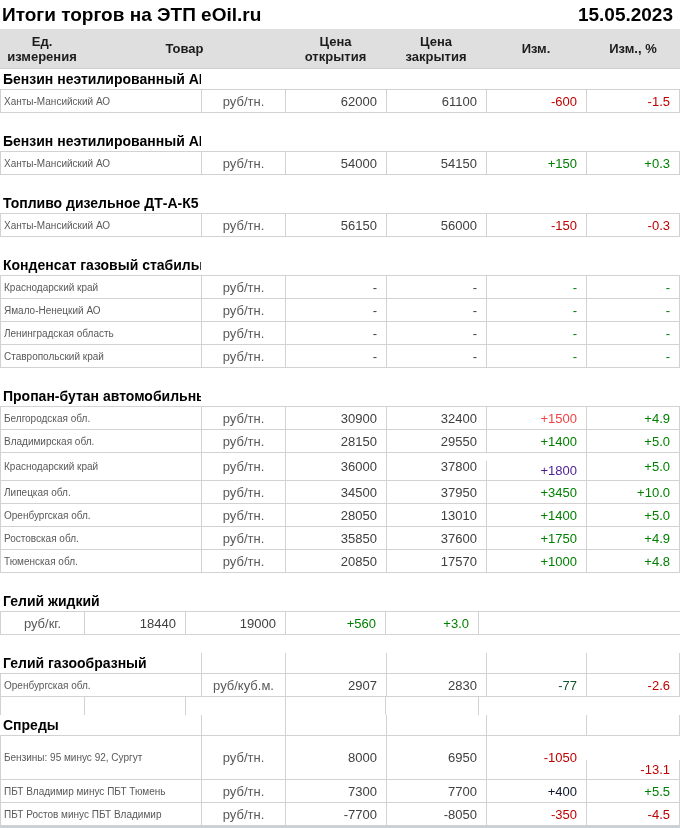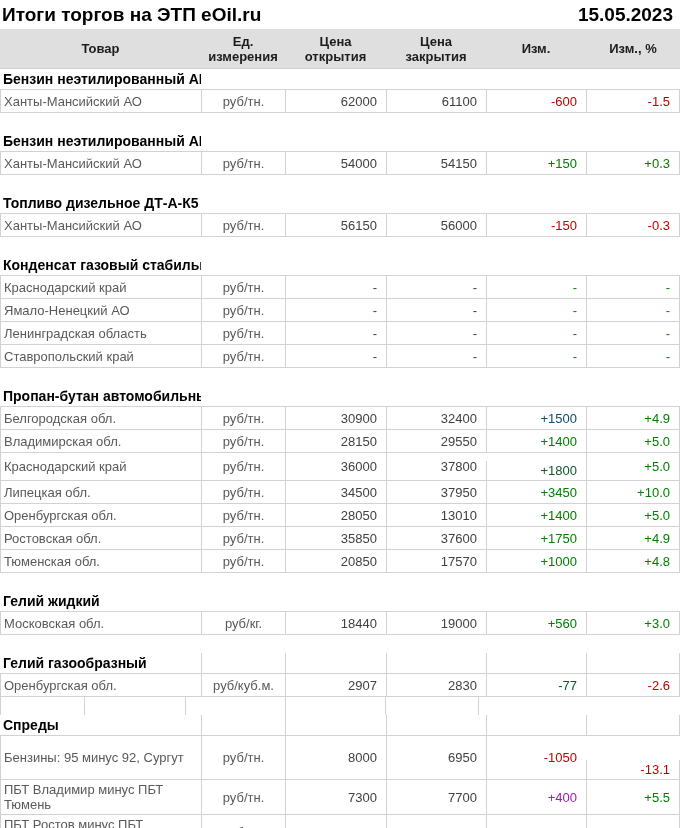--- a/index.html
+++ b/index.html
@@ -33,21 +33,21 @@
   
   .section-row{min-height:21px;border-bottom:1px solid #d2d2d2;}
   .section-title{
     font-weight:bold;font-size:14px;color:#000;
     padding-left:3px;white-space:nowrap;justify-content:flex-start;
   }
   
   .data-row{min-height:23px;border-bottom:1px solid #d2d2d2;}
   .data-row .cell{border-left:1px solid #d2d2d2;padding-top:2px;padding-bottom:2px;}
   .data-row .c5{border-right:1px solid #d2d2d2;}
-  .data-row .c0{padding-left:3px;color:#595959;font-size:13px;line-height:15px;}
+  .data-row .c0{padding-left:3px;color:#595959;font-size:10px;line-height:15px;}
   .data-row .c1{color:#595959;font-size:13px;}
   .data-row .num{font-size:13px;color:#404040;}
   
   .spacer{height:18px;}
   .spacer .cell{height:100%;}
   
   .cells-bordered .cell:not(.c0){border-left:1px solid #d2d2d2;}
   .cells-bordered .c5{border-right:1px solid #d2d2d2;}
   
   .bottom-edge{height:5px;background:#c9d0d6;width:680px;}
@@ -56,22 +56,22 @@
 <body>
 
 <div class="report">
 
   <div class="title-bar">
     <span class="page-title">Итоги торгов на ЭТП eOil.ru</span>
     <span class="report-date">15.05.2023</span>
   </div>
 
   <div class="row col-header">
+    <div class="cell c1">Ед. измерения</div>
     <div class="cell c0">Товар</div>
-    <div class="cell c1">Ед. измерения</div>
     <div class="cell c2" style="justify-content:center;padding-right:4px;">Цена открытия</div>
     <div class="cell c3" style="justify-content:center;padding-right:4px;">Цена закрытия</div>
     <div class="cell c4" style="justify-content:center;padding-right:4px;">Изм.</div>
     <div class="cell c5" style="justify-content:center;padding-right:4px;">Изм., %</div>
   </div>
 
   <div>
       <div class="row section-row">
         <div class="cell c0 section-title">Бензин неэтилированный АИ-95-К5</div>
       </div>
@@ -145,37 +145,37 @@
       </div>
       <div class="row spacer"></div>
       <div class="row section-row">
         <div class="cell c0 section-title">Пропан-бутан автомобильный</div>
       </div>
       <div class="row data-row">
         <div class="cell c0">Белгородская обл.</div>
         <div class="cell c1">руб/тн.</div>
         <div class="cell c2 num">30900</div>
         <div class="cell c3 num">32400</div>
-        <div class="cell c4 num" style="color: #0c4a6e;">+1500</div>
+        <div class="cell c4 num" style="color: #ef4444;">+1500</div>
         <div class="cell c5 num" style="color: rgb(0, 128, 0);">+4.9</div>
       </div>
       <div class="row data-row">
         <div class="cell c0">Владимирская обл.</div>
         <div class="cell c1">руб/тн.</div>
         <div class="cell c2 num">28150</div>
         <div class="cell c3 num">29550</div>
         <div class="cell c4 num" style="color: rgb(0, 128, 0);">+1400</div>
         <div class="cell c5 num" style="color: rgb(0, 128, 0);">+5.0</div>
       </div>
       <div class="row data-row">
         <div class="cell c0">Краснодарский край</div>
         <div class="cell c1">руб/тн.</div>
         <div class="cell c2 num">36000</div>
         <div class="cell c3 num">37800</div>
-        <div class="cell c4 num" style="color: #14532d; margin-top: 8px;">+1800</div>
+        <div class="cell c4 num" style="color: #4c1d95; margin-top: 8px;">+1800</div>
         <div class="cell c5 num" style="color: rgb(0, 128, 0);">+5.0</div>
       </div>
       <div class="row data-row">
         <div class="cell c0">Липецкая обл.</div>
         <div class="cell c1">руб/тн.</div>
         <div class="cell c2 num">34500</div>
         <div class="cell c3 num">37950</div>
         <div class="cell c4 num" style="color: rgb(0, 128, 0);">+3450</div>
         <div class="cell c5 num" style="color: rgb(0, 128, 0);">+10.0</div>
       </div>
@@ -201,21 +201,20 @@
         <div class="cell c2 num">20850</div>
         <div class="cell c3 num">17570</div>
         <div class="cell c4 num" style="color: rgb(0, 128, 0);">+1000</div>
         <div class="cell c5 num" style="color: rgb(0, 128, 0);">+4.8</div>
       </div>
       <div class="row spacer"></div>
       <div class="row section-row">
         <div class="cell c0 section-title">Гелий жидкий</div>
       </div>
       <div class="row data-row">
-        <div class="cell c0">Московская обл.</div>
         <div class="cell c1">руб/кг.</div>
         <div class="cell c2 num">18440</div>
         <div class="cell c3 num">19000</div>
         <div class="cell c4 num" style="color: rgb(0, 128, 0);">+560</div>
         <div class="cell c5 num" style="color: rgb(0, 128, 0);">+3.0</div>
       </div>
       <div class="row spacer"></div>
       <div class="row section-row cells-bordered">
         <div class="cell c0 section-title">Гелий газообразный</div>
         <div class="cell c1"></div>
@@ -253,21 +252,21 @@
         <div class="cell c2 num">8000</div>
         <div class="cell c3 num">6950</div>
         <div class="cell c4 num" style="color: rgb(192, 0, 0);">-1050</div>
         <div class="cell c5 num" style="color: rgb(192, 0, 0); margin-top: 24px;">-13.1</div>
       </div>
       <div class="row data-row">
         <div class="cell c0">ПБТ Владимир минус ПБТ Тюмень</div>
         <div class="cell c1">руб/тн.</div>
         <div class="cell c2 num">7300</div>
         <div class="cell c3 num">7700</div>
-        <div class="cell c4 num" style="color: #a21caf;">+400</div>
+        <div class="cell c4 num" style="color: #0f172a;">+400</div>
         <div class="cell c5 num" style="color: rgb(0, 128, 0);">+5.5</div>
       </div>
       <div class="row data-row">
         <div class="cell c0">ПБТ Ростов минус ПБТ Владимир</div>
         <div class="cell c1">руб/тн.</div>
         <div class="cell c2 num">-7700</div>
         <div class="cell c3 num">-8050</div>
         <div class="cell c4 num" style="color: rgb(192, 0, 0);">-350</div>
         <div class="cell c5 num" style="color: rgb(192, 0, 0);">-4.5</div>
       </div>

